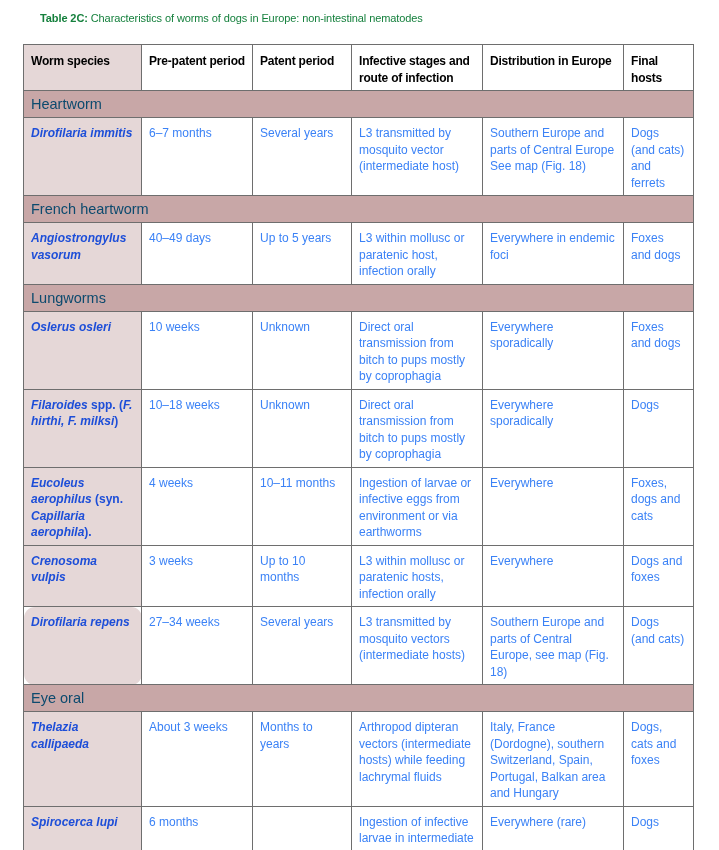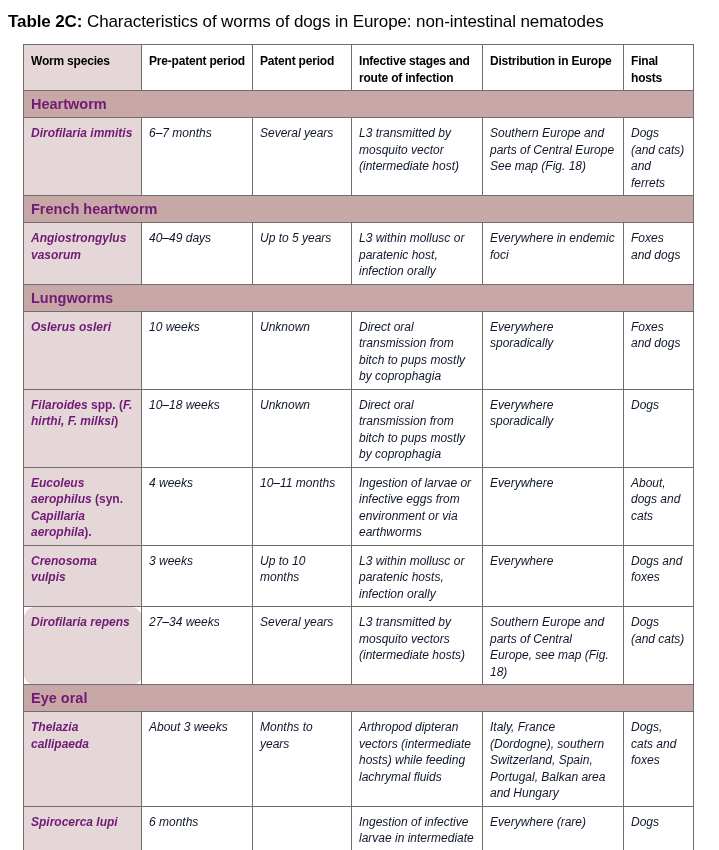--- a/index.html
+++ b/index.html
@@ -10,24 +10,24 @@
   body {
     width: 719px;
     height: 850px;
     position: relative;
     font-family: "Liberation Sans", sans-serif;
     color: #2b2b2b;
     overflow: hidden;
   }
   .title {
     position: absolute;
-    left: 8px;
+    left: 40px;
     top: 12px;
-    font-size: 17px;
-    color: #000000;
+    font-size: 11px;
+    color: #15803d;
     white-space: nowrap;
     letter-spacing: -0.1px;
   }
   .title .title-label {
     font-weight: bold;
   }
   table.worms {
     position: absolute;
     left: 23px;
     top: 44px;
@@ -49,41 +49,40 @@
     background: #ffffff;
     padding-top: 8px;
     height: 27px;
     letter-spacing: -0.2px;
   }
   table.worms th.first-col {
     background: #e5d7d7;
   }
   tr.section td {
     background: #c8a7a7;
-    color: #701a75;
-    font-weight: bold;
+    color: #0c4a6e;
+    font-weight: normal;
     font-size: 14.5px;
     padding: 4px 7px 4px 7px;
     height: 18px;
     line-height: 18px;
   }
   td.species {
     background: #e5d7d7;
     font-weight: bold;
     font-style: italic;
-    color: #701a75;
+    color: #1d4ed8;
   }
   td.species .plain {
     font-style: normal;
     text-align: center;
   }
   td.cell {
     background: #ffffff;
-    color: #0f172a;
-    font-style: italic;
+    color: #3b82f6;
   }
   col.c1 { width: 118px; }
   col.c2 { width: 111px; }
   col.c3 { width: 99px; }
   col.c4 { width: 131px; }
   col.c5 { width: 141px; }
   col.c6 { width: 70px; }
   tr.r-immitis td { height: 47px; }
   tr.r-angio td { height: 47px; }
   tr.r-oslerus td { height: 47px; }
@@ -164,21 +163,21 @@
       <td class="cell">Direct oral transmission from bitch to pups mostly by coprophagia</td>
       <td class="cell">Everywhere sporadically</td>
       <td class="cell">Dogs</td>
     </tr>
     <tr class="r-eucoleus">
       <td class="species"><span>Eucoleus aerophilus</span><span class="plain"> (syn. </span><span>Capillaria aerophila</span><span class="plain">).</span></td>
       <td class="cell">4 weeks</td>
       <td class="cell">10–11 months</td>
       <td class="cell">Ingestion of larvae or infective eggs from environment or via earthworms</td>
       <td class="cell">Everywhere</td>
-      <td class="cell">About, dogs and cats</td>
+      <td class="cell">Foxes, dogs and cats</td>
     </tr>
     <tr class="r-crenosoma">
       <td class="species">Crenosoma vulpis</td>
       <td class="cell">3 weeks</td>
       <td class="cell">Up to 10 months</td>
       <td class="cell">L3 within mollusc or paratenic hosts, infection orally</td>
       <td class="cell">Everywhere</td>
       <td class="cell">Dogs and foxes</td>
     </tr>
 

